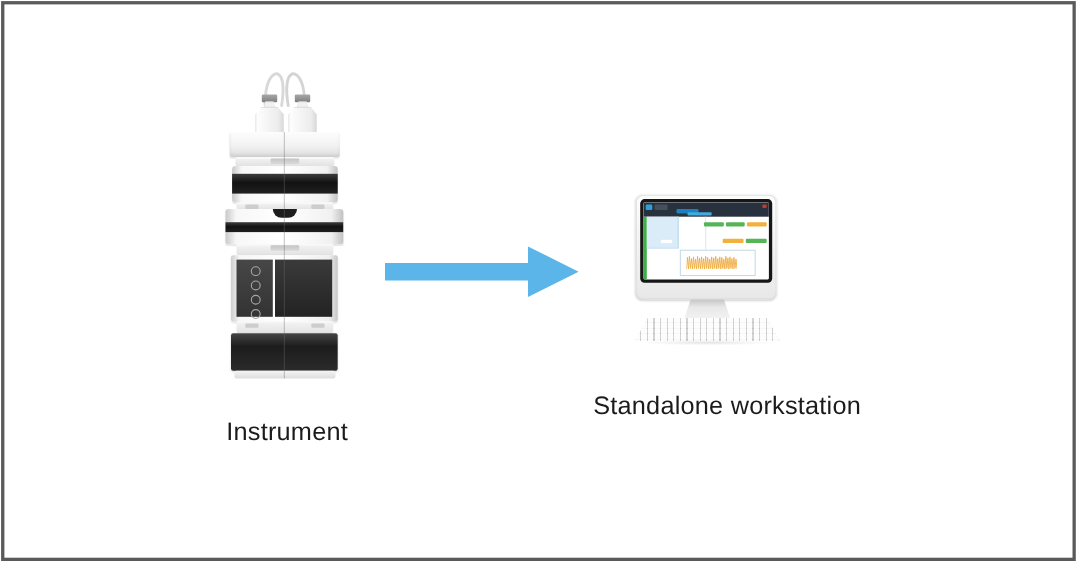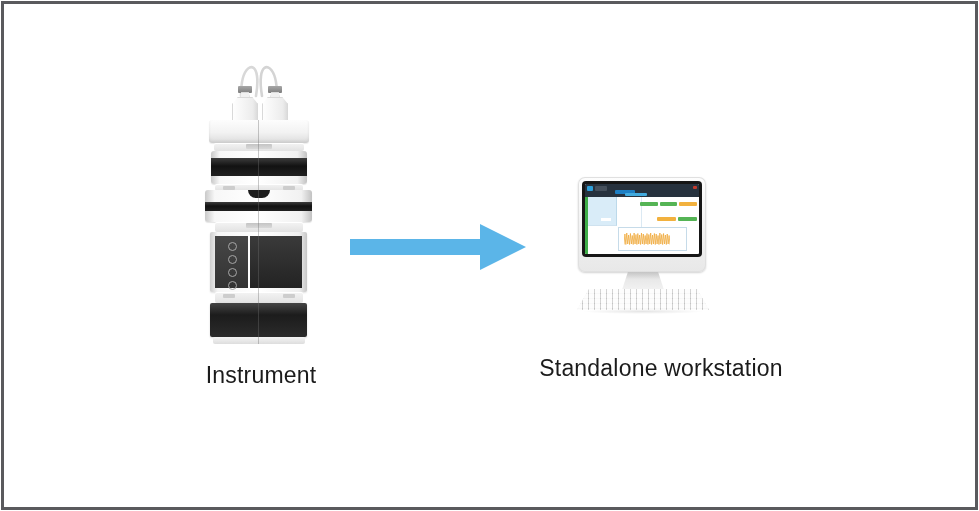--- a/index.html
+++ b/index.html
@@ -82,21 +82,21 @@
   .keyboard{position:absolute;left:1px;top:113px;width:132px;height:21px;
         clip-path:polygon(9% 0,91% 0,100% 100%,0 100%);
         background:
           repeating-linear-gradient(90deg, rgba(255,255,255,.85) 0 5px, rgba(185,185,185,.55) 5px 6px),
           repeating-linear-gradient(180deg, #f3f3f3 0 4px, #cfcfcf 4px 5px);}
   .kb-shadow{position:absolute;left:6px;top:133px;width:122px;height:5px;
         background:radial-gradient(ellipse at center, rgba(0,0,0,.10), transparent 70%);}
 
   
   .caption{position:absolute;font-size:23px;color:#1b1b1b;text-align:center;letter-spacing:.2px;}
-  .caption-instrument{left:161px;top:362px;width:200px;}
+  .caption-instrument{left:161px;top:379px;width:200px;}
   .caption-workstation{left:511px;top:355px;width:300px;}
 </style>
 </head>
 <body>
 
 <div class="stage">
 
   <div class="instrument">
 
     <svg class="abs" style="left:20px;top:0;" width="70" height="42" viewBox="0 0 70 42">

